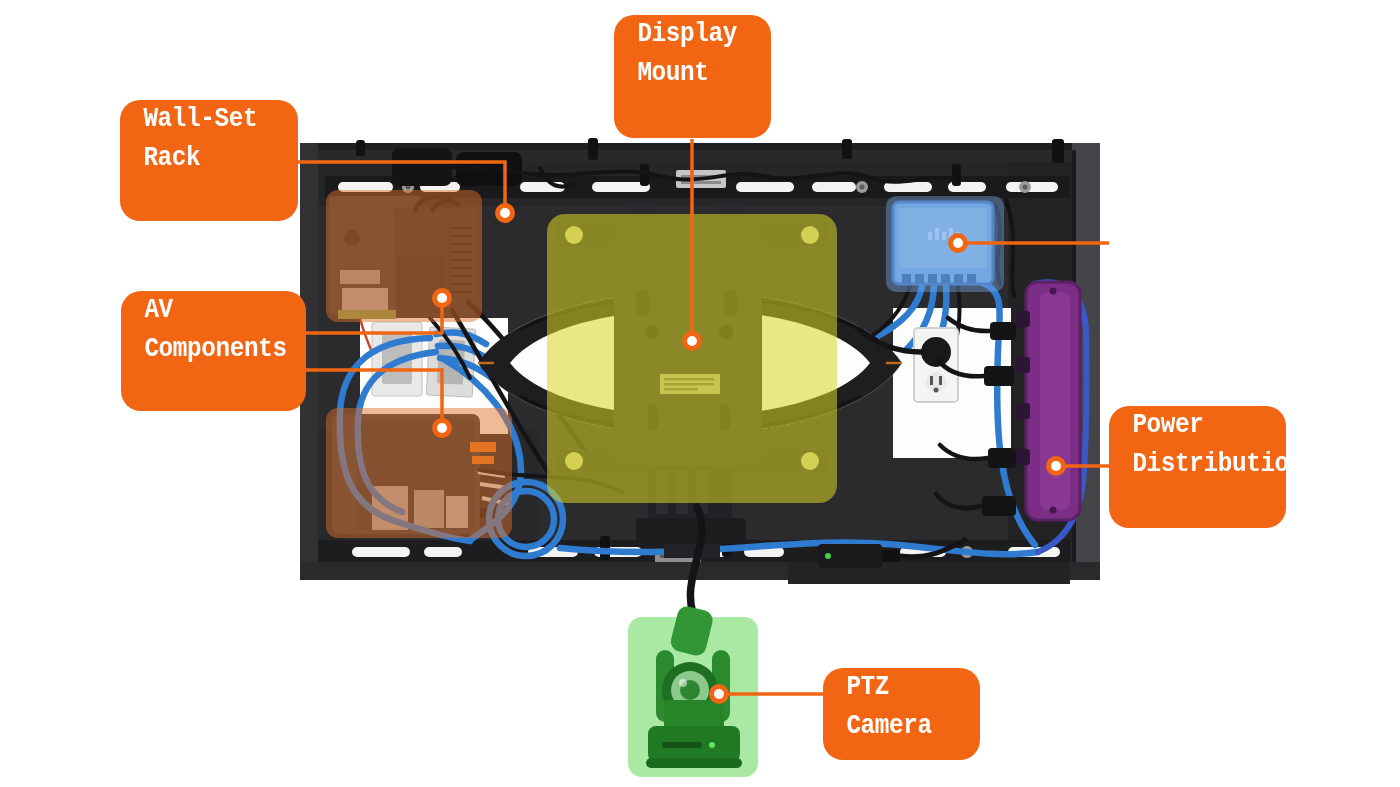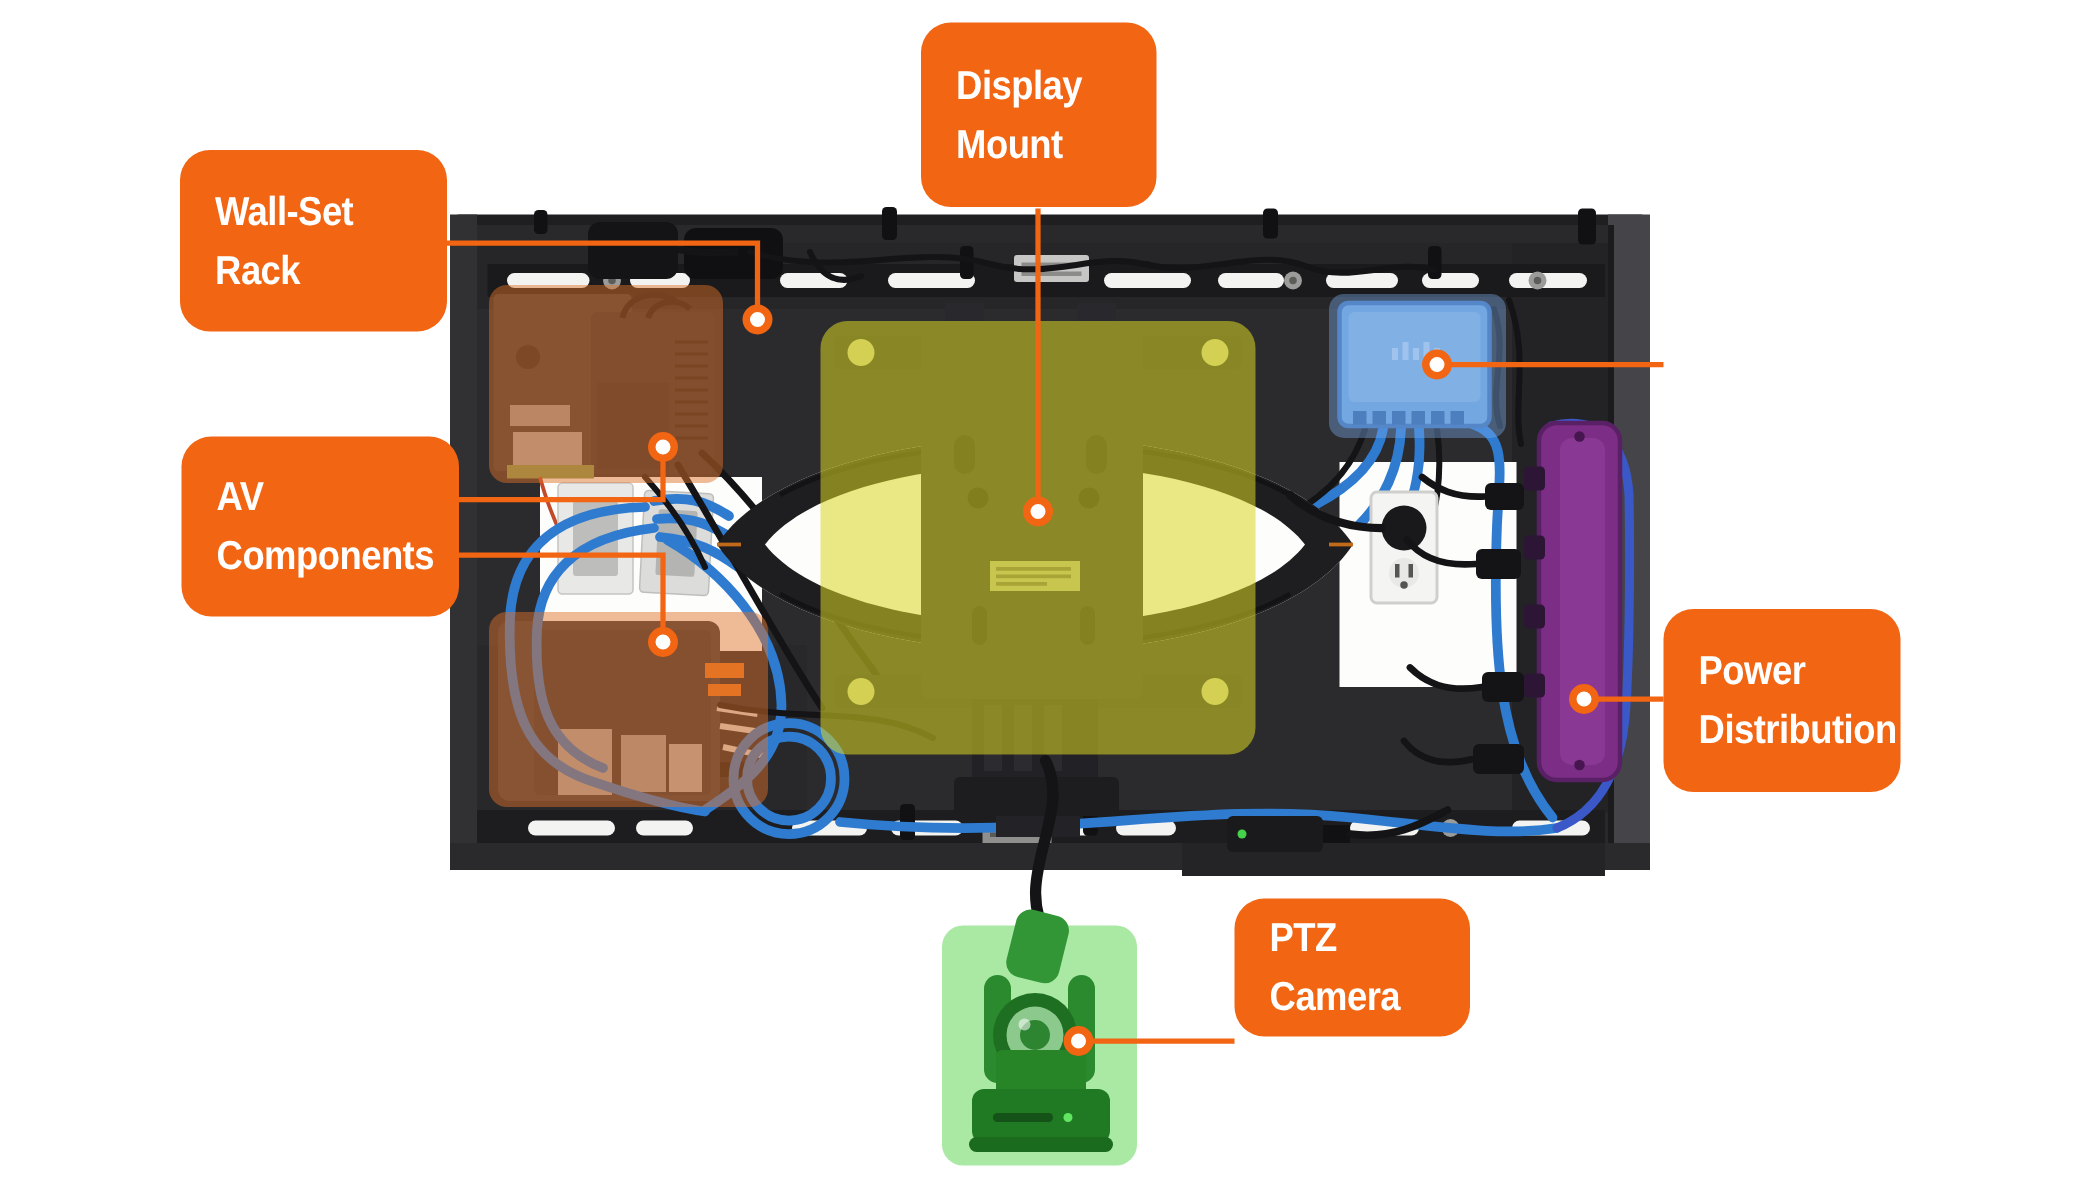--- a/index.html
+++ b/index.html
@@ -1,21 +1,21 @@
 <!DOCTYPE html>
 <html style="--accent_orange: #F26512; --label_text_white: #FFFFFF; --page_background: #FFFFFF; --panel_charcoal: #2B2B2E; --highlight_av_orange: rgba(224,112,40,0.48); --highlight_mount_yellow: rgba(219,214,34,0.55); --highlight_switch_blue: rgba(122,172,235,0.40); --power_strip_purple: #7C2E86; --camera_patch_green: #A9E9A4; --camera_body_green: #2C8A2E; --cable_blue: #2E7BD0; --network_switch_blue: #6FA3DC;"><head>
 <meta charset="utf-8">
 <style>
   html,body{margin:0;padding:0;background:var(--page_background,#fff);}
   .stage{position:relative;width:1400px;height:787px;overflow:hidden;
          font-family:"Liberation Sans","DejaVu Sans",sans-serif;background:var(--page_background,#fff);}
   .stage svg{position:absolute;left:0;top:0;}
-  .callout{position:absolute;display:flex;align-items:center;
+  .callout{position:absolute;display:flex;align-items:flex-start;
            background:var(--accent_orange,#F26512);color:var(--label_text_white,#fff);
-           border-radius:20px;z-index:5;}
+           border-radius:20px;z-index:5;font-family:Liberation Mono, monospace;}
   .callout-text{display:inline-block;padding-left:26px;font-weight:bold;font-size:27px;
                 line-height:39px;letter-spacing:-.4px;white-space:pre-line;
                 transform:scaleX(.9);transform-origin:left center;}
 </style>
 </head>
 <body>
 
 <div class="stage">
 
 <svg width="1400" height="787" viewBox="0 0 1400 787">
@@ -314,22 +314,22 @@
 Rack</span>
   </div>
   <div class="callout" style="left:614px;top:15px;width:157px;height:123px">
     <span class="callout-text">Display
 Mount</span>
   </div>
   <div class="callout" style="left:121px;top:291px;width:185px;height:120px">
     <span class="callout-text">AV
 Components</span>
   </div>
-  <div class="callout" style="left:1109px;top:406px;width:158px;height:122px">
+  <div class="callout" style="left:1109px;top:406px;width:177px;height:122px">
     <span class="callout-text">Power
 Distribution</span>
   </div>
-  <div class="callout" style="left:823px;top:599px;width:157px;height:92px">
+  <div class="callout" style="left:823px;top:668px;width:157px;height:92px">
     <span class="callout-text">PTZ
 Camera</span>
   </div>
 
 </div>
 
 </body></html>

